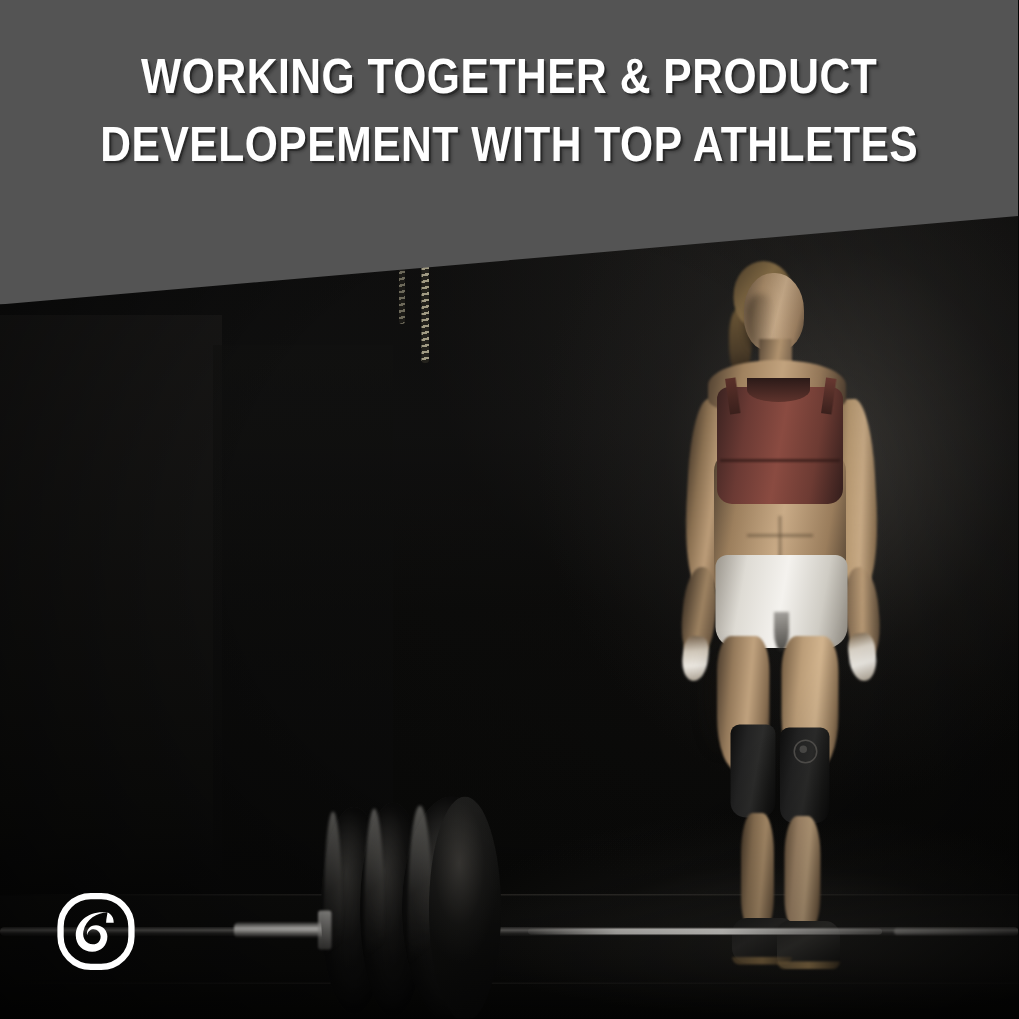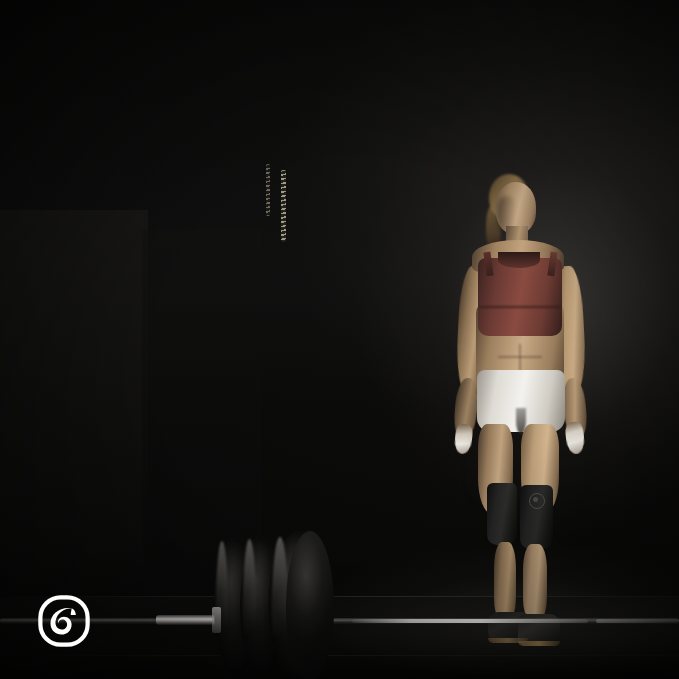--- a/index.html
+++ b/index.html
@@ -548,20 +548,26 @@
       <div class="plate-rim p2r"></div>
       <div class="plate p3"></div>
       <div class="plate-rim p3r"></div>
       <div class="plate-face"></div>
       <div class="collar"></div>
     </div>
 
     <div class="vignette"></div>
   </div>
 
+  <div class="banner">
+    <div class="banner-inner">
+      <span class="title-line">WORKING TOGETHER &amp; PRODUCT</span>
+      <span class="title-line">DEVELOPEMENT WITH TOP ATHLETES</span>
+    </div>
+  </div>
 
   <div class="logo">
     <svg viewBox="0 0 64 64" width="54" height="54" aria-hidden="true">
       <rect x="4" y="4" width="56" height="56" rx="24" ry="24" fill="none" stroke="#ffffff" stroke-width="5"></rect>
       <path d="M41 17
                C 27 15, 16 24, 16 35
                C 16 43, 22 48, 29 48
                C 36 48, 41 43, 41 36
                C 41 31, 37 27, 32 27
                C 27 27, 24 31, 25 35

